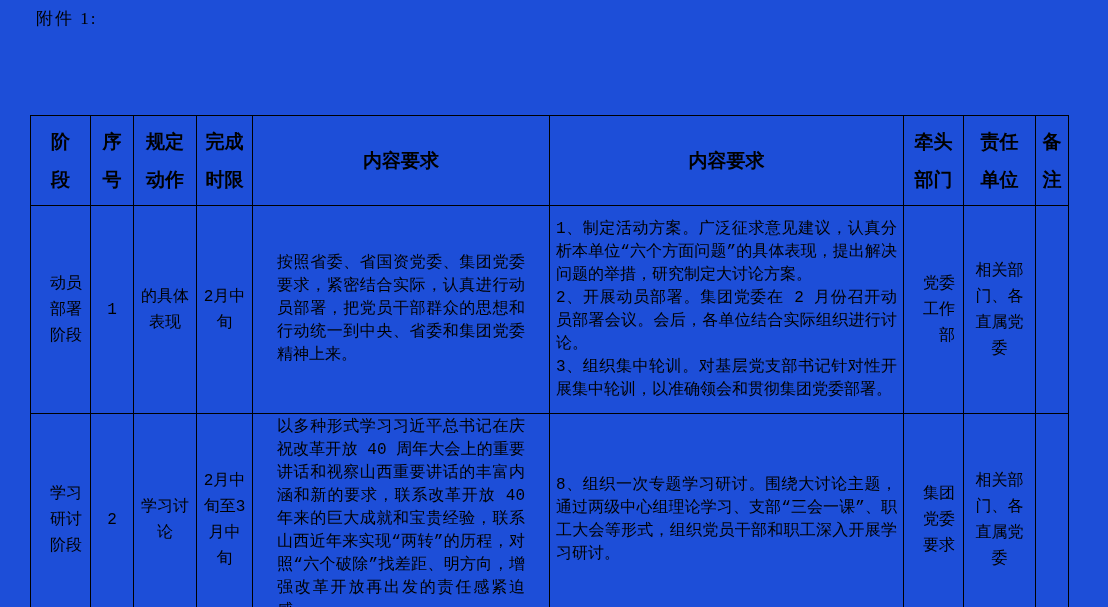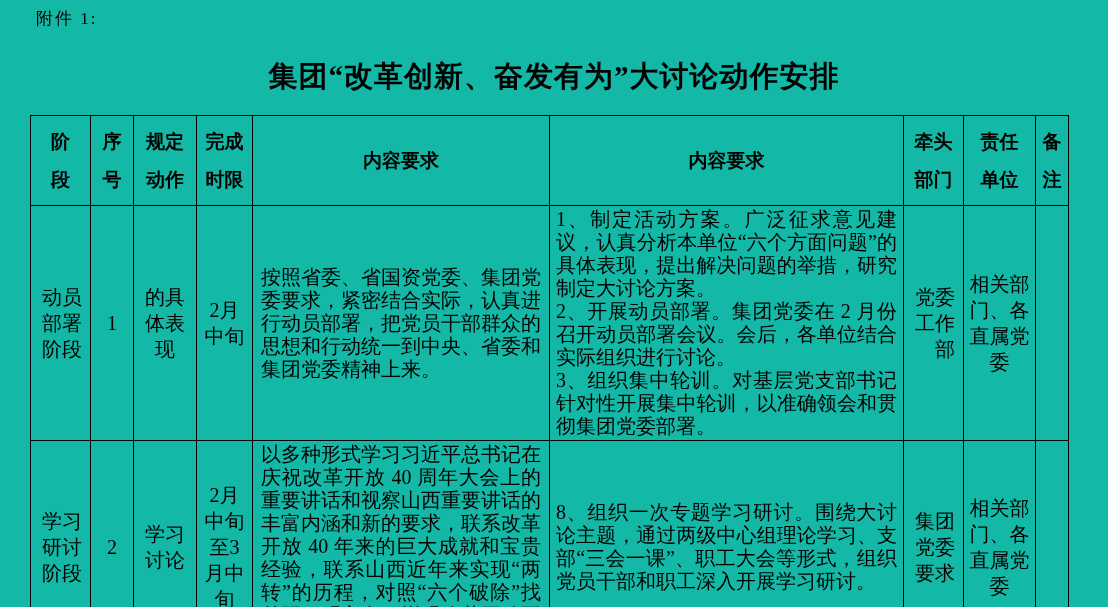--- a/index.html
+++ b/index.html
@@ -5,21 +5,21 @@
   html, body { margin: 0; padding: 0; }
   body {
     font-family: "Liberation Serif", "DejaVu Serif", serif;
     background: #ffffff;
     color: #000000;
   }
   .page {
     position: relative;
     width: 1108px;
     height: 607px;
-    background: #14b8a6;
+    background: #1d4ed8;
     overflow: hidden;
   }
   .attachment-label {
     position: absolute;
     top: 7px;
     left: 36px;
     font-size: 17px;
     letter-spacing: 2px;
   }
   .doc-title {
@@ -48,51 +48,51 @@
   .main-table th {
     font-size: 19px;
     font-weight: bold;
     text-align: center;
     vertical-align: middle;
     white-space: pre-line;
     line-height: 38px;
     padding: 0;
   }
   .main-table td {
-    font-size: 20px;
+    font-size: 16px;
     text-align: center;
     vertical-align: middle;
     line-height: 26px;
     padding: 0 4px;
+    font-family: Liberation Mono, monospace;
   }
   tr.r-header { height: 90px; }
   tr.r-1 { height: 208px; }
   tr.r-2 { height: 188px; }
   td.cell-stage, td.cell-lead { padding: 0 8px; text-align: right; }
   td.cell-action { padding: 0 7px; }
   td.cell-deadline { padding: 0 4px; }
   td.cell-responsible { padding: 0 4px; }
   td.text-cell {
     text-align: justify;
     line-height: 23px;
-    padding: 2px 8px;
+    padding: 2px 24px;
   }
   td.cell-steps {
     white-space: pre-line;
     padding: 2px 6px;
   }
 </style>
 </head>
 <body>
 
 <div class="page">
 
   <div class="attachment-label">附件 1:</div>
 
-  <div class="doc-title">集团“改革创新、奋发有为”大讨论动作安排</div>
 
   <table class="main-table">
     <colgroup>
       <col style="width:60px">
         <col style="width:43px">
         <col style="width:63px">
       <col style="width:56px">
         <col style="width:297px">
         <col style="width:354px">
       <col style="width:60px">

